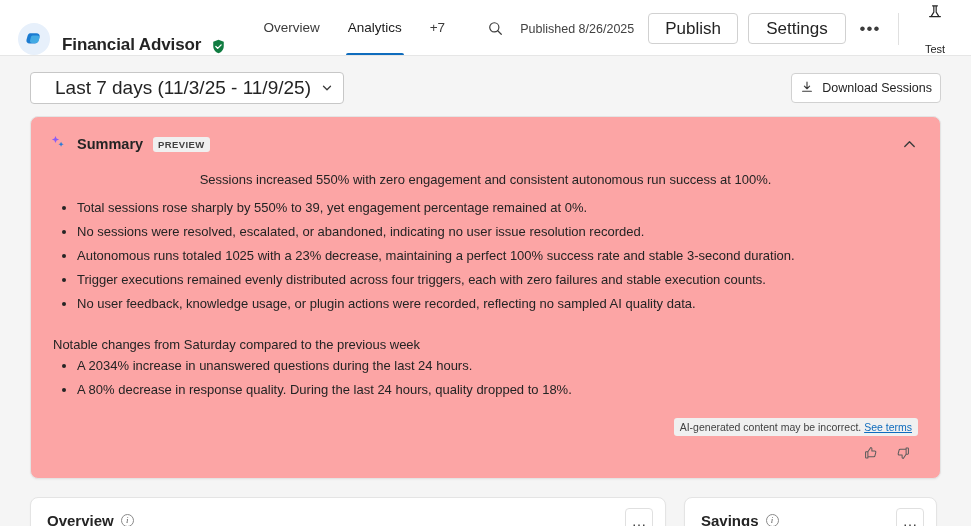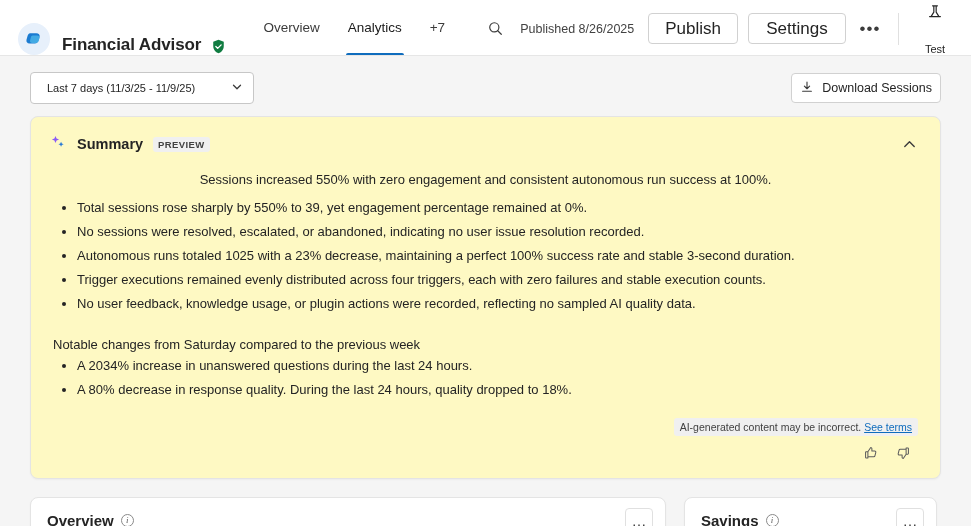--- a/index.html
+++ b/index.html
@@ -138,43 +138,43 @@
     padding: 16px 12px 12px 12px;
   }
   .date-picker {
     height: 32px;
     min-width: 224px;
     border: 1px solid #c7c7c7;
     border-radius: 4px;
     background: #fff;
     display: flex;
     align-items: center;
-    padding: 0 10px 0 16px;
-    font-size: 11px;
+    padding: 0 10px 0 24px;
+    font-size: 19px;
     cursor: pointer;
     justify-content: space-between;
     gap: 10px;
   }
   .download-btn {
     margin-left: auto;
     height: 30px;
     border: 1px solid #d1d1d1;
     background: #fff;
     border-radius: 4px;
     display: flex;
     align-items: center;
     gap: 8px;
     padding: 0 8px;
     font-size: 12.5px;
     cursor: pointer;
   }
 
   
   .card {
-    background: #fef9c3;
+    background: #fca5a5;
     border: 1px solid #e4e4e4;
     border-radius: 8px;
     margin: 0 12px;
     box-shadow: 0 1px 2px rgba(0,0,0,0.04);
   }
   .summary-card { padding: 14px 18px 10px 18px; position: relative; }
   .summary-head {
     display: flex;
     align-items: center;
     gap: 10px;

